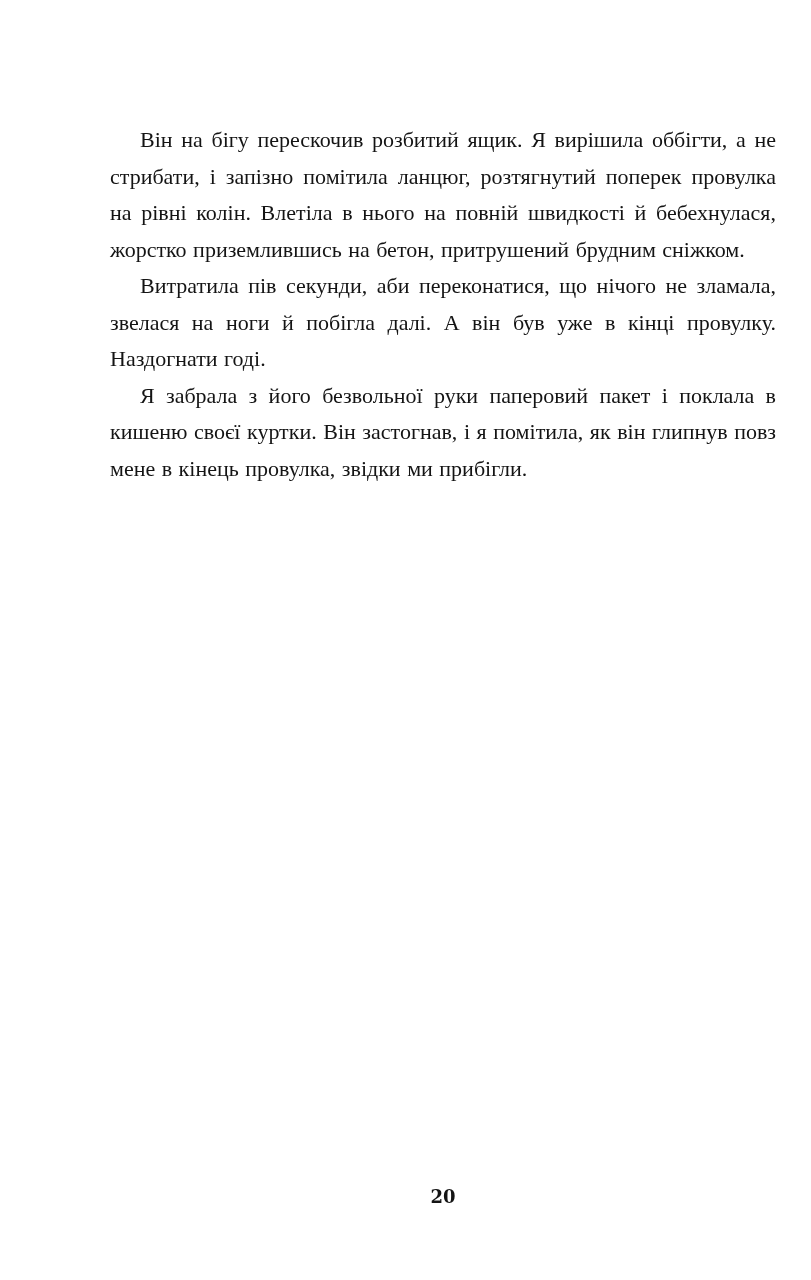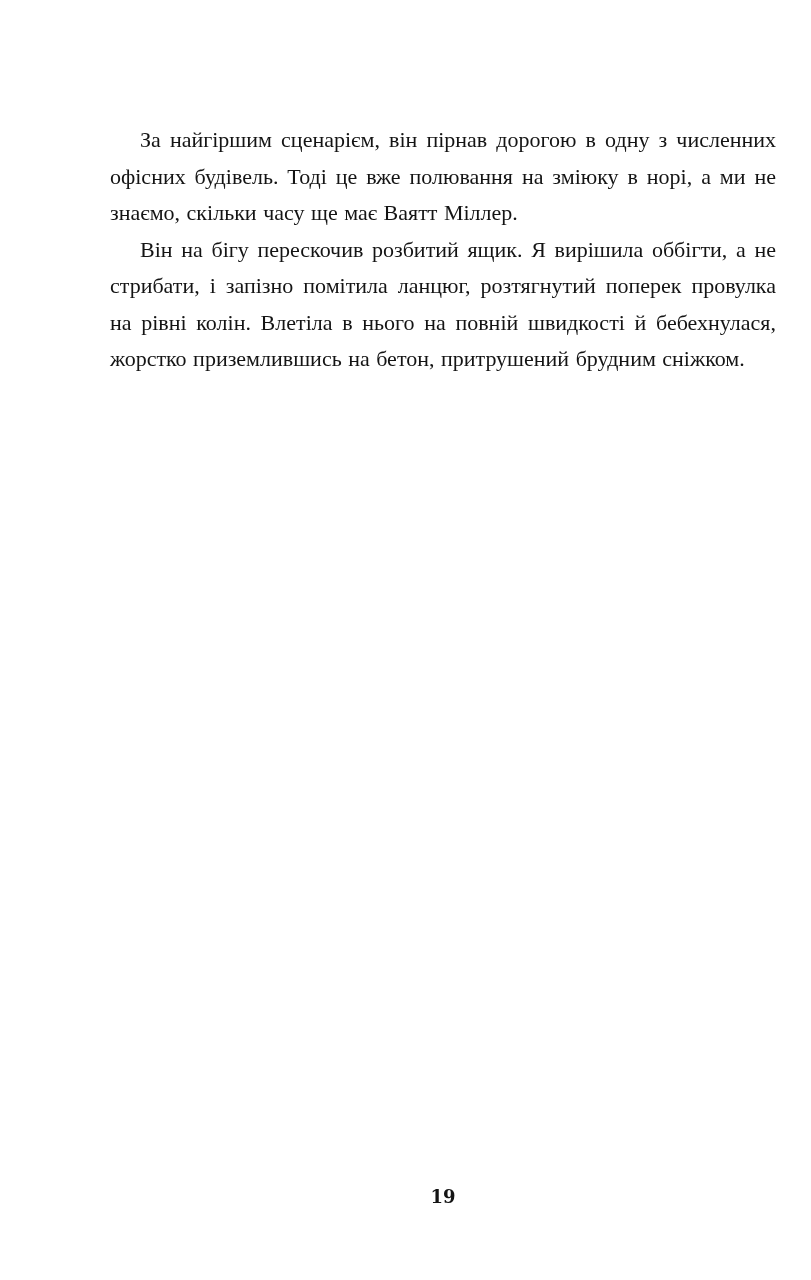--- a/index.html
+++ b/index.html
@@ -42,19 +42,20 @@
     font-size: 18px;
     font-weight: bold;
     color: #141414;
   }
 </style>
 </head>
 <body>
 
 <div class="book-page">
   <div class="text-block">
-    <p>За найгіршим сценарієм, він пірнав дорогою в одну з численних офісних будівель. Тоді це вже полювання на зміюку в норі, а ми не знаємо, скільки часу ще має Ваятт Міллер.</p>
     <p>Він на бігу перескочив розбитий ящик. Я вирішила оббігти, а не стрибати, і запізно помітила ланцюг, розтягнутий поперек провулка на рівні колін. Влетіла в нього на повній швидкості й бебехнулася, жорстко приземлившись на бетон, притрушений брудним сніжком.</p>
+    <p>Витратила пів секунди, аби переконатися, що нічого не зламала, звелася на ноги й побігла далі. А він був уже в кінці провулку. Наздогнати годі.</p>
+    <p>Я забрала з його безвольної руки паперовий пакет і поклала в кишеню своєї куртки. Він застогнав, і я помітила, як він глипнув повз мене в кінець провулка, звідки ми прибігли.</p>
   </div>
   <div class="page-footer">
-    <span class="page-number">19</span>
+    <span class="page-number">20</span>
   </div>
 </div>
 
 </body></html>

